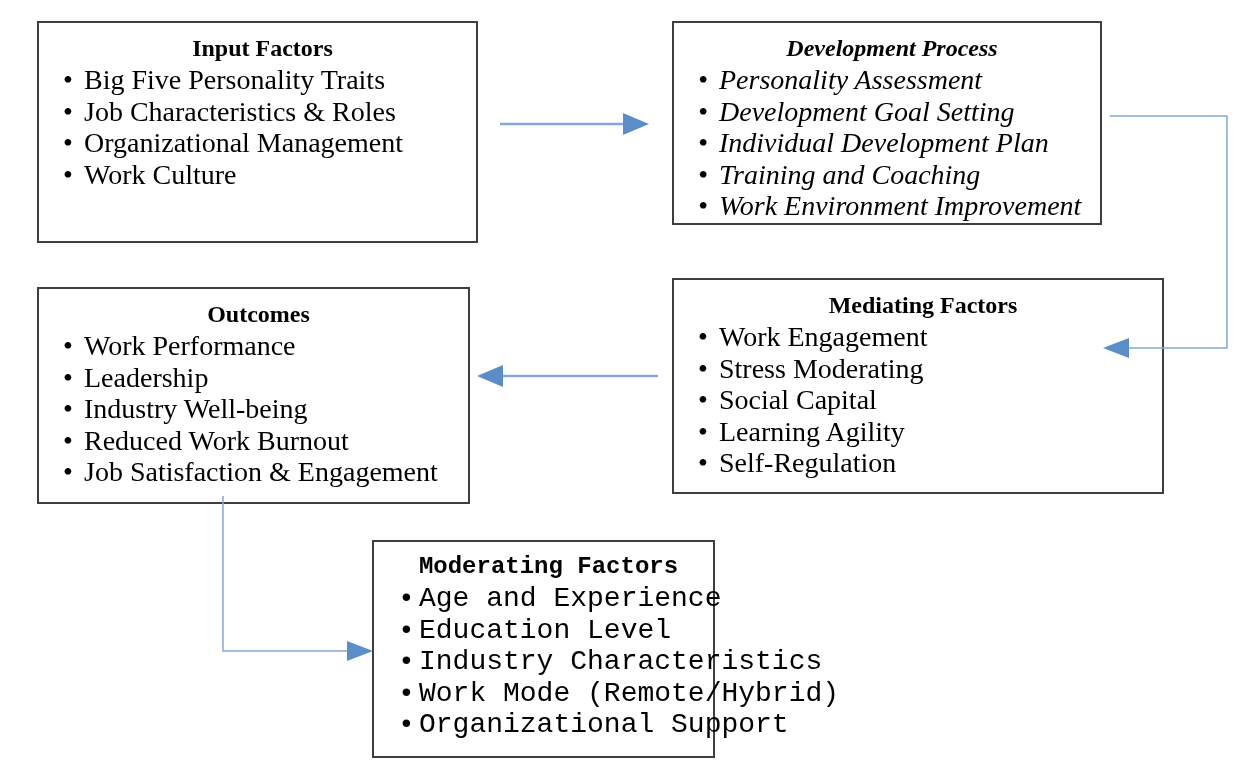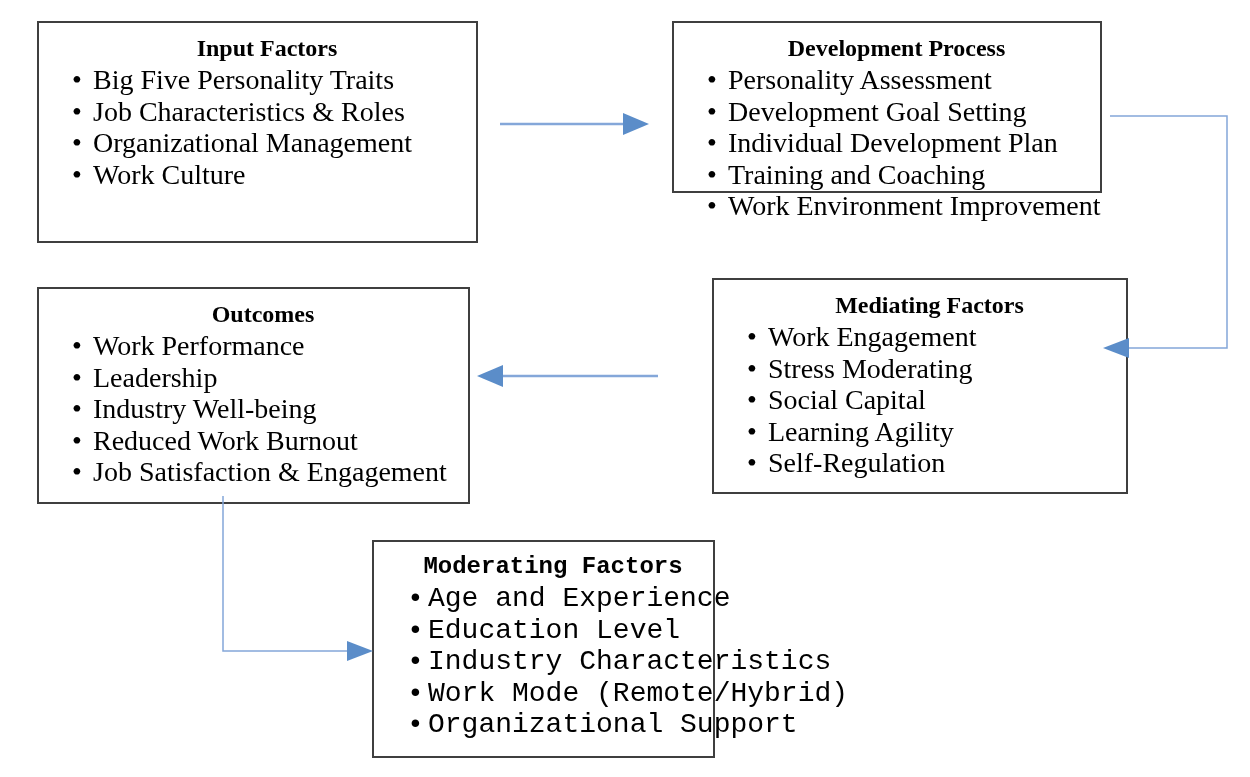--- a/index.html
+++ b/index.html
@@ -9,21 +9,21 @@
     position: relative;
     font-family: "Liberation Serif", serif;
     color: #000000;
     overflow: hidden;
   }
   .box {
     position: absolute;
     border: 2px solid #3f3f3f;
     background: #ffffff;
     box-sizing: border-box;
-    padding: 9px 14px 0 33px;
+    padding: 9px 14px 0 24px;
   }
   .box-title {
     text-align: center;
     font-weight: bold;
     font-size: 24px;
     line-height: 32px;
     white-space: nowrap;
   }
   .box ul {
     margin: 0; padding: 0;
@@ -46,21 +46,21 @@
 <div class="box" style="left:37px; top:21px; width:441px; height:222px;">
   <div class="box-title">Input Factors</div>
   <ul>
       <li><span class="bullet">•</span><span>Big Five Personality Traits</span></li>
       <li><span class="bullet">•</span><span>Job Characteristics &amp; Roles</span></li>
       <li><span class="bullet">•</span><span>Organizational Management</span></li>
       <li><span class="bullet">•</span><span>Work Culture</span></li>
     </ul>
 </div>
 
-<div class="box" style="left:672px; top:21px; width:430px; height:172px;">
+<div class="box" style="left:672px; top:21px; width:430px; height:204px;font-style:italic;">
   <div class="box-title">Development Process</div>
   <ul>
       <li><span class="bullet">•</span><span>Personality Assessment</span></li>
       <li><span class="bullet">•</span><span>Development Goal Setting</span></li>
       <li><span class="bullet">•</span><span>Individual Development Plan</span></li>
       <li><span class="bullet">•</span><span>Training and Coaching</span></li>
       <li><span class="bullet">•</span><span>Work Environment Improvement</span></li>
     </ul>
 </div>
 
@@ -68,21 +68,21 @@
   <div class="box-title">Outcomes</div>
   <ul>
       <li><span class="bullet">•</span><span>Work Performance</span></li>
       <li><span class="bullet">•</span><span>Leadership</span></li>
       <li><span class="bullet">•</span><span>Industry Well-being</span></li>
       <li><span class="bullet">•</span><span>Reduced Work Burnout</span></li>
       <li><span class="bullet">•</span><span>Job Satisfaction &amp; Engagement</span></li>
     </ul>
 </div>
 
-<div class="box" style="left:672px; top:278px; width:416px; height:216px;margin-left:40px;">
+<div class="box" style="left:672px; top:278px; width:492px; height:216px;">
   <div class="box-title">Mediating Factors</div>
   <ul>
       <li><span class="bullet">•</span><span>Work Engagement</span></li>
       <li><span class="bullet">•</span><span>Stress Moderating</span></li>
       <li><span class="bullet">•</span><span>Social Capital</span></li>
       <li><span class="bullet">•</span><span>Learning Agility</span></li>
       <li><span class="bullet">•</span><span>Self-Regulation</span></li>
     </ul>
 </div>
 

